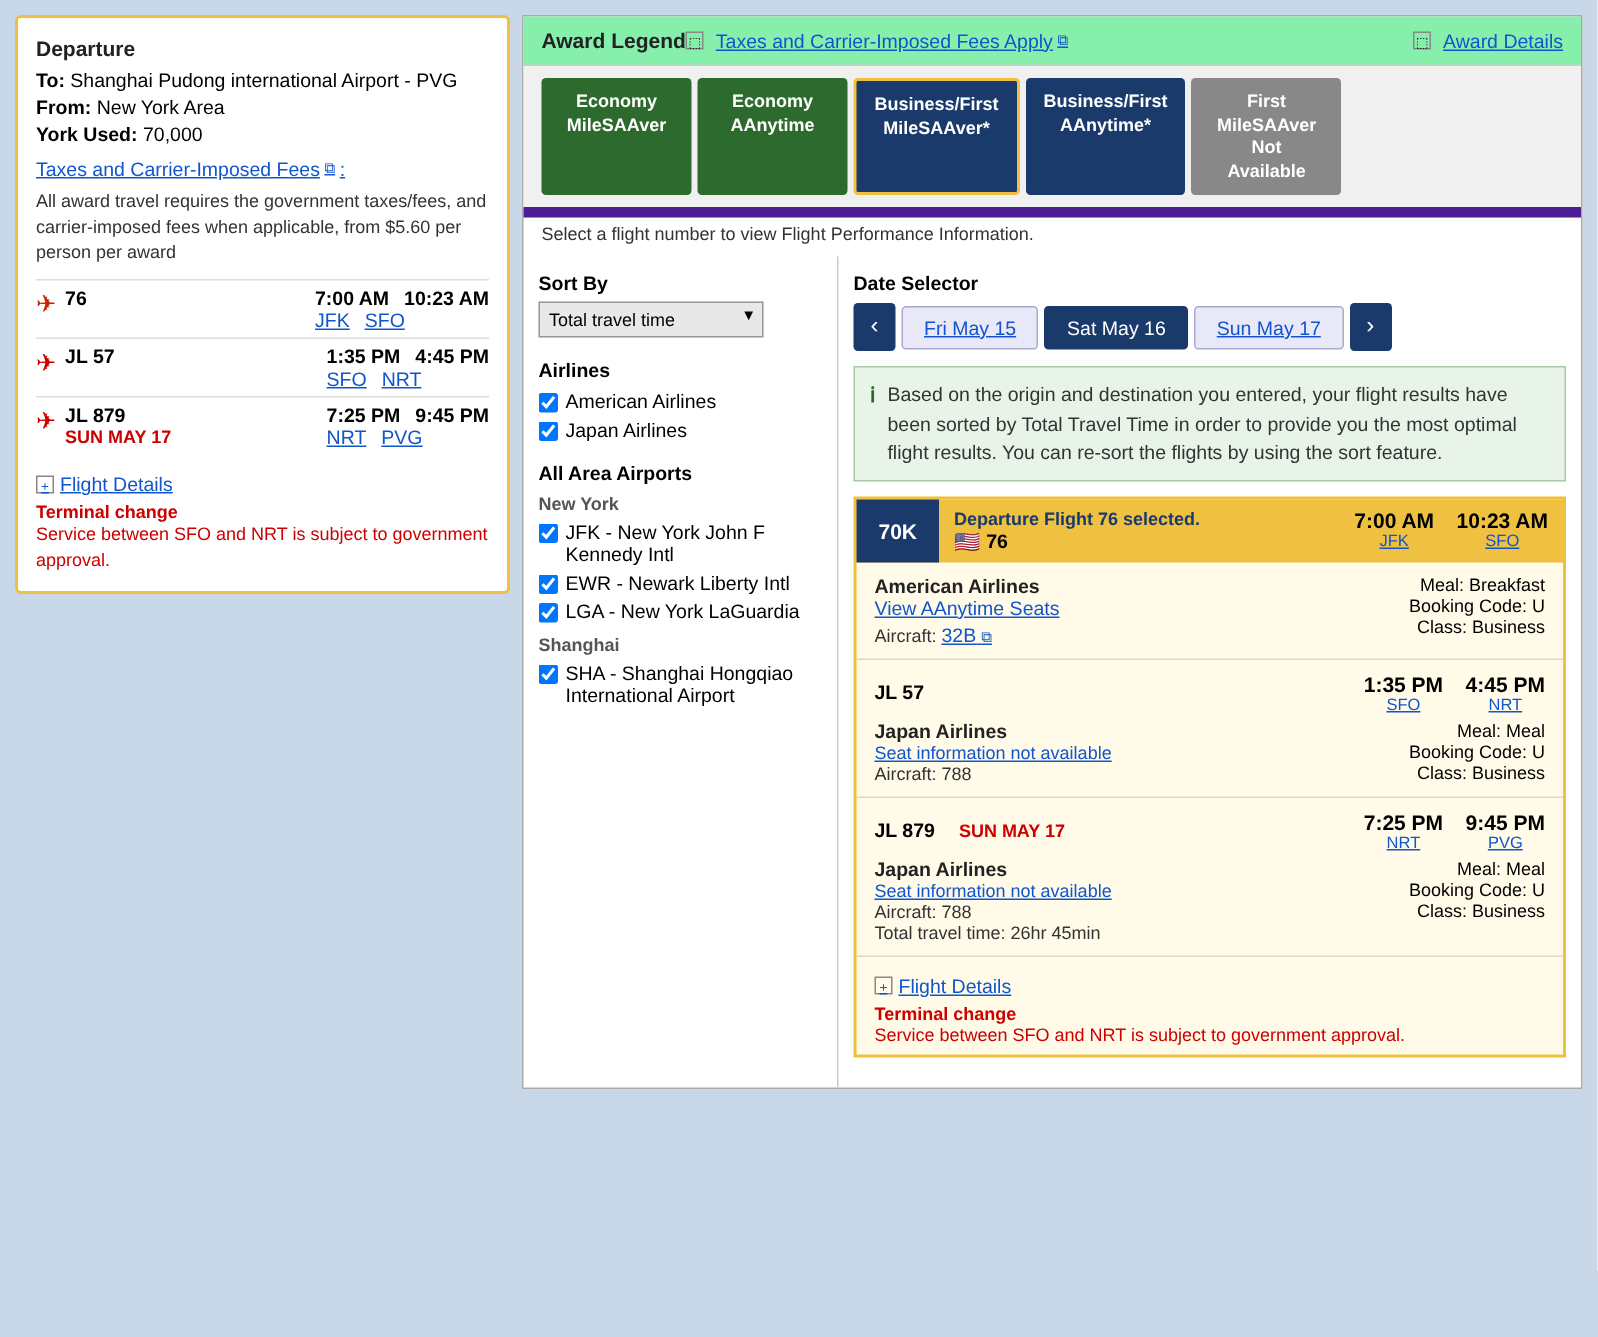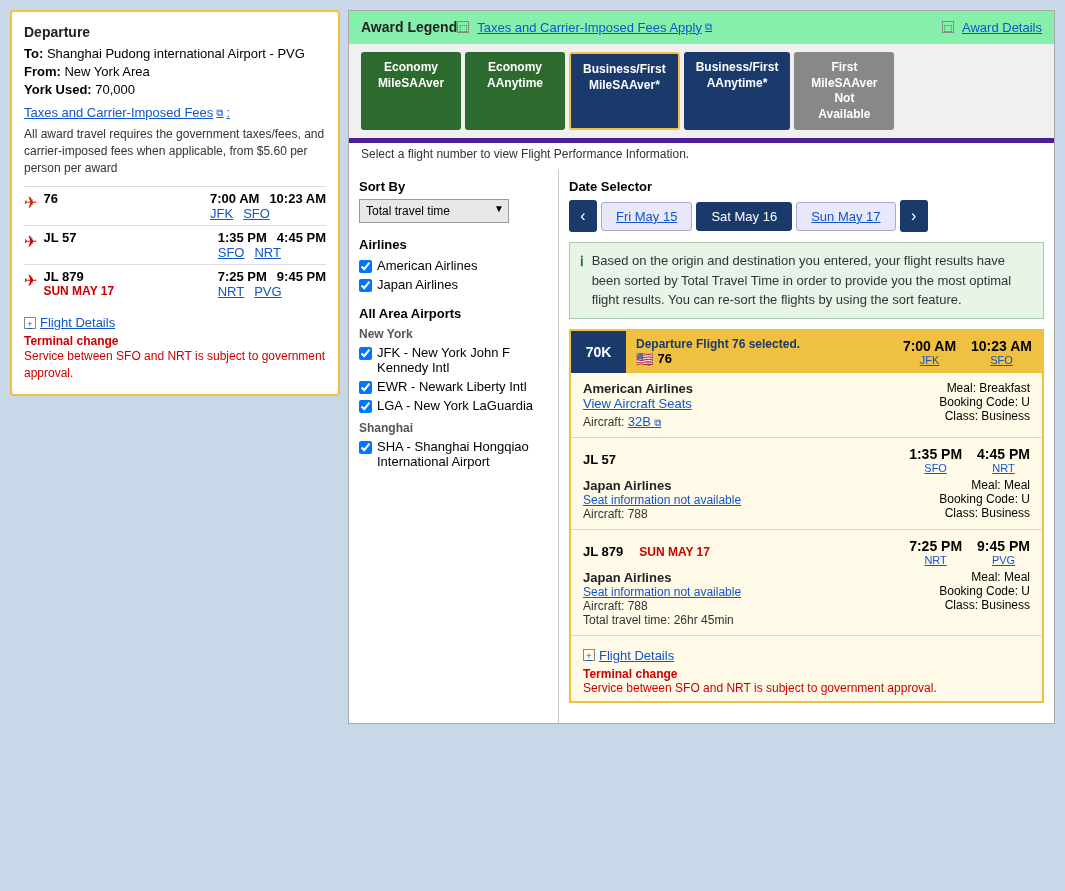--- a/index.html
+++ b/index.html
@@ -30,21 +30,21 @@
     .terminal-desc { color: #cc0000; font-size: 12px; line-height: 1.4; }
 
     
     .right-panel { flex: 1; background: #fff; border: 1px solid #aaa; }
 
     
     .award-legend-bar { background: #86efac; border-bottom: 1px solid #ccc; padding: 8px 12px; display: flex; align-items: center; justify-content: space-between; }
     .award-legend-title { font-size: 14px; font-weight: bold; color: #222; }
     .taxes-fees-link { color: #1155cc; text-decoration: underline; font-size: 12px; cursor: pointer; display: inline-flex; align-items: center; gap: 3px; }
     .award-details-link { color: #1155cc; text-decoration: underline; font-size: 12px; cursor: pointer; display: inline-flex; align-items: flex-end; gap: 3px; }
-    .award-tabs { display: flex; gap: 4px; padding: 8px 12px; background: #f0f0f0; border-bottom: 5px solid #4c1d95; }
+    .award-tabs { display: flex; gap: 4px; padding: 8px 12px; background: #f0f0f0; border-bottom: 7px solid #4c1d95; }
     .award-tab { padding: 8px 12px; border-radius: 3px; cursor: pointer; font-size: 12px; font-weight: bold; text-align: center; min-width: 100px; color: #fff; line-height: 1.3; }
     .award-tab.green { background: #2d6a2d; }
     .award-tab.active-blue { background: #1a3a6b; border: 2px solid #f0c040; }
     .award-tab.dark-blue { background: #1a3a6b; }
     .award-tab.gray { background: #888; }
 
     .award-note { font-size: 12px; color: #333; padding: 6px 12px 4px; line-height: 1.5; border-bottom: 1px solid #ddd; }
     .select-flight-note { font-size: 12px; color: #333; padding: 4px 12px 8px; }
 
     .content-area { display: flex; }
@@ -72,21 +72,21 @@
     .date-tab.active { background: #1a3a6b; color: #fff; text-decoration: none; border-color: #1a3a6b; }
 
     
     .info-box { background: #e8f4e8; border: 1px solid #aac8aa; padding: 8px 10px; font-size: 12px; color: #333; line-height: 1.5; margin-bottom: 10px; display: flex; gap: 8px; }
     .info-icon { color: #2a6a2a; font-size: 14px; font-weight: bold; flex-shrink: 0; }
 
     
     .flight-result-card { border: 2px solid #f0c040; background: #fffbe8; margin-bottom: 10px; }
     .flight-result-header { background: #f0c040; padding: 0; display: flex; align-items: stretch; }
     .miles-badge { background: #1a3a6b; color: #fff; font-size: 14px; font-weight: bold; padding: 10px 14px; display: flex; align-items: center; justify-content: center; min-width: 55px; }
-    .departure-info-bar { display: flex; align-items: center; gap: 6px; padding: 6px 10px; flex: 1; }
+    .departure-info-bar { display: flex; align-items: flex-start; gap: 6px; padding: 6px 10px; flex: 1; }
     .dep-flight-selected { color: #1a3a6b; font-size: 12px; font-weight: bold; }
     .dep-flag { font-size: 14px; }
     .dep-flight-num { font-weight: bold; font-size: 13px; }
     .dep-times { margin-left: auto; display: flex; gap: 15px; }
     .dep-time-block { text-align: center; }
     .dep-time { font-weight: bold; font-size: 14px; }
     .dep-airport { font-size: 11px; color: #1155cc; text-decoration: underline; cursor: pointer; }
 
     .segment-detail { padding: 8px 12px; border-bottom: 1px solid #e0d8c0; }
     .segment-airline { font-weight: bold; font-size: 13px; color: #222; }
@@ -312,21 +312,21 @@
                 </div>
               </div>
             </div>
           </div>
 
           <div class="segment-detail">
             <div class="segment-row">
               <div class="segment-left">
                 <div class="segment-airline">American Airlines</div>
                 <a class="segment-link">
-                  <span>View Aircraft Seats</span>
+                  <span>View AAnytime Seats</span>
                 </a>
                 <div class="segment-meta">
                   <div class="segment-meta-col">
                     Aircraft: <a class="segment-link">
                       <span>32B</span>
                       <span class="external-icon">⧉</span>
                     </a>
                   </div>
                 </div>
               </div>

